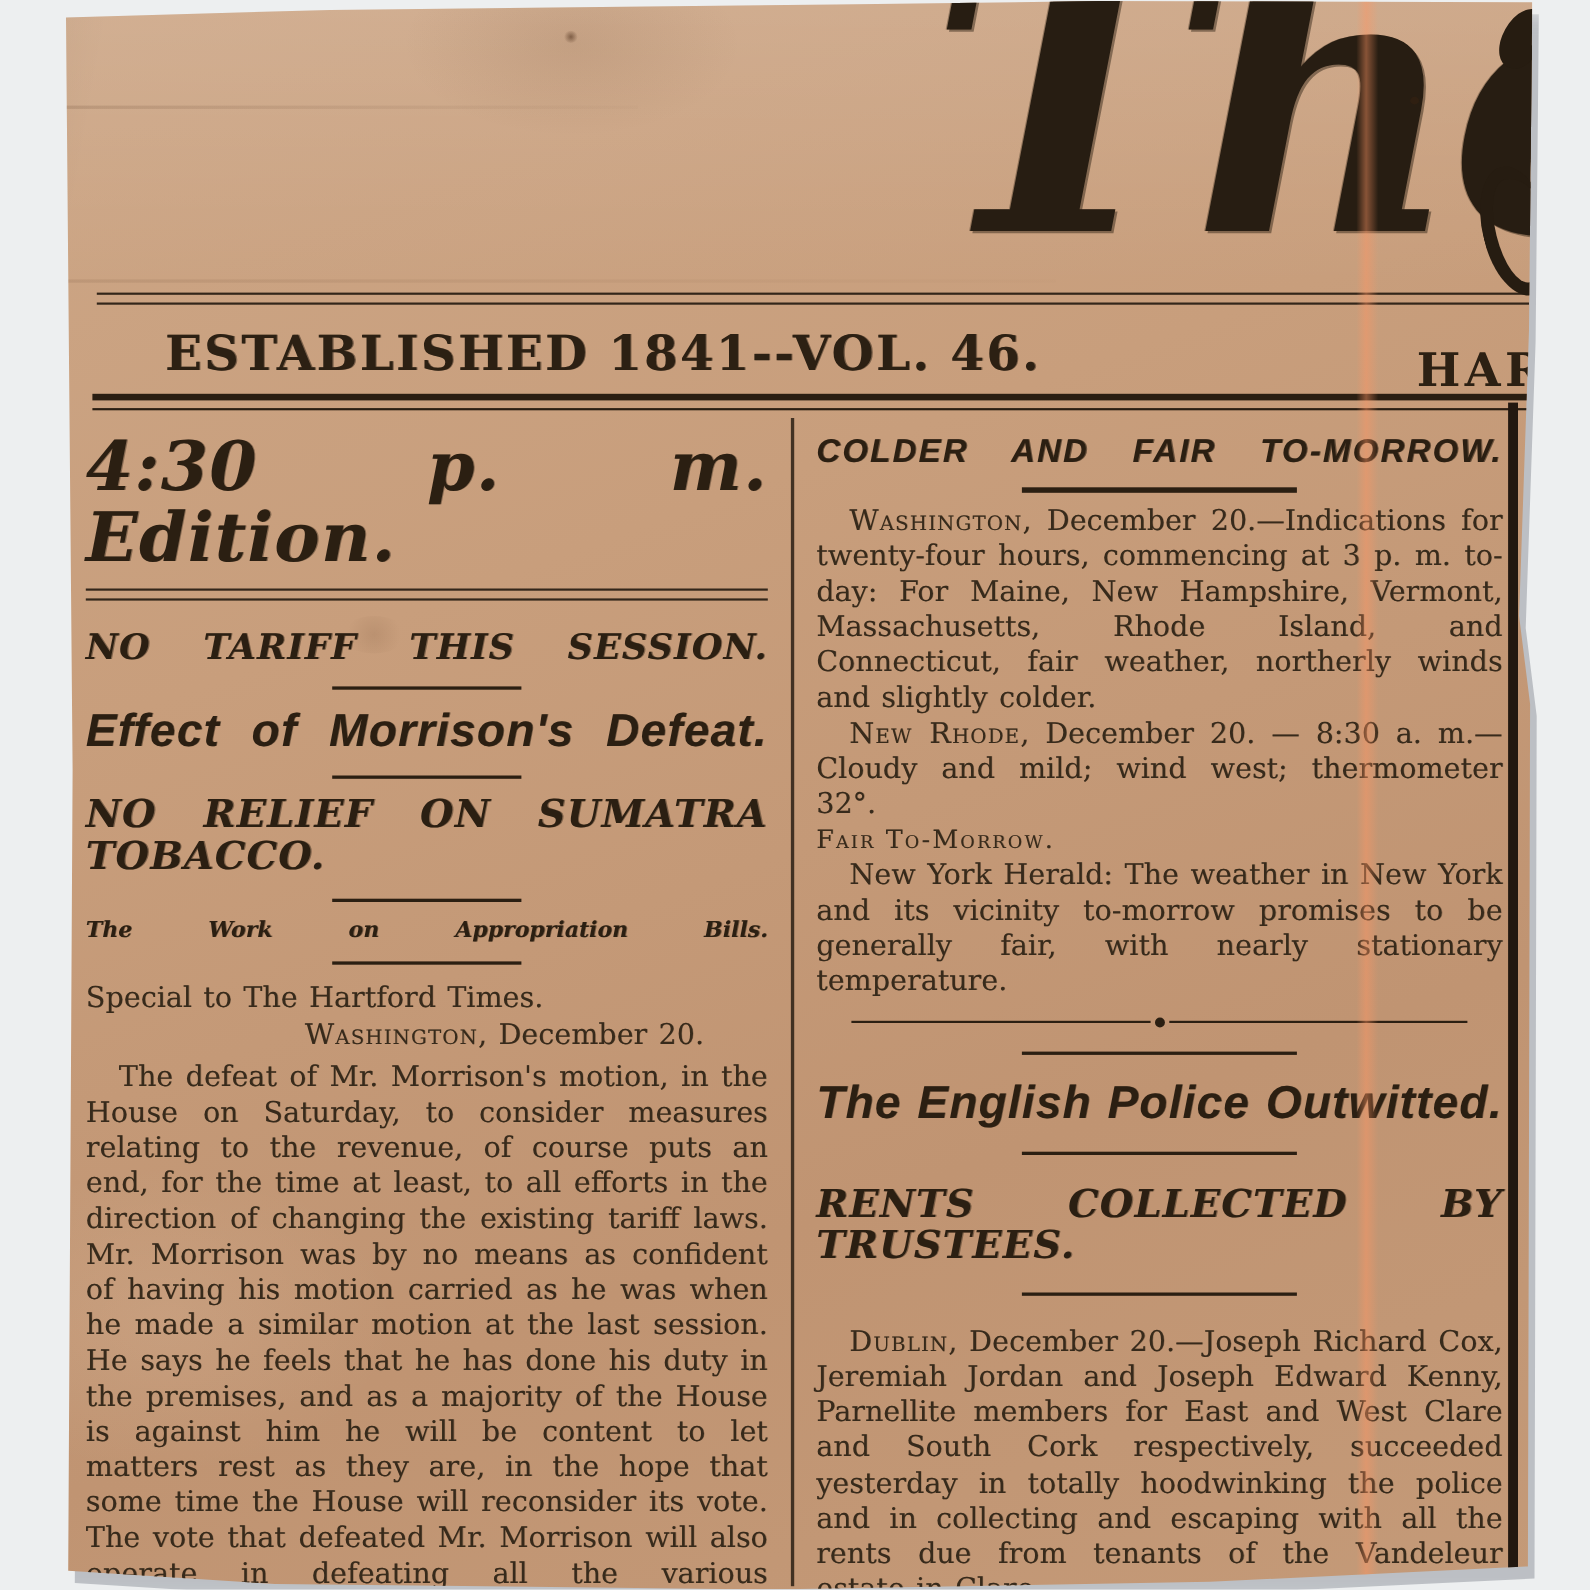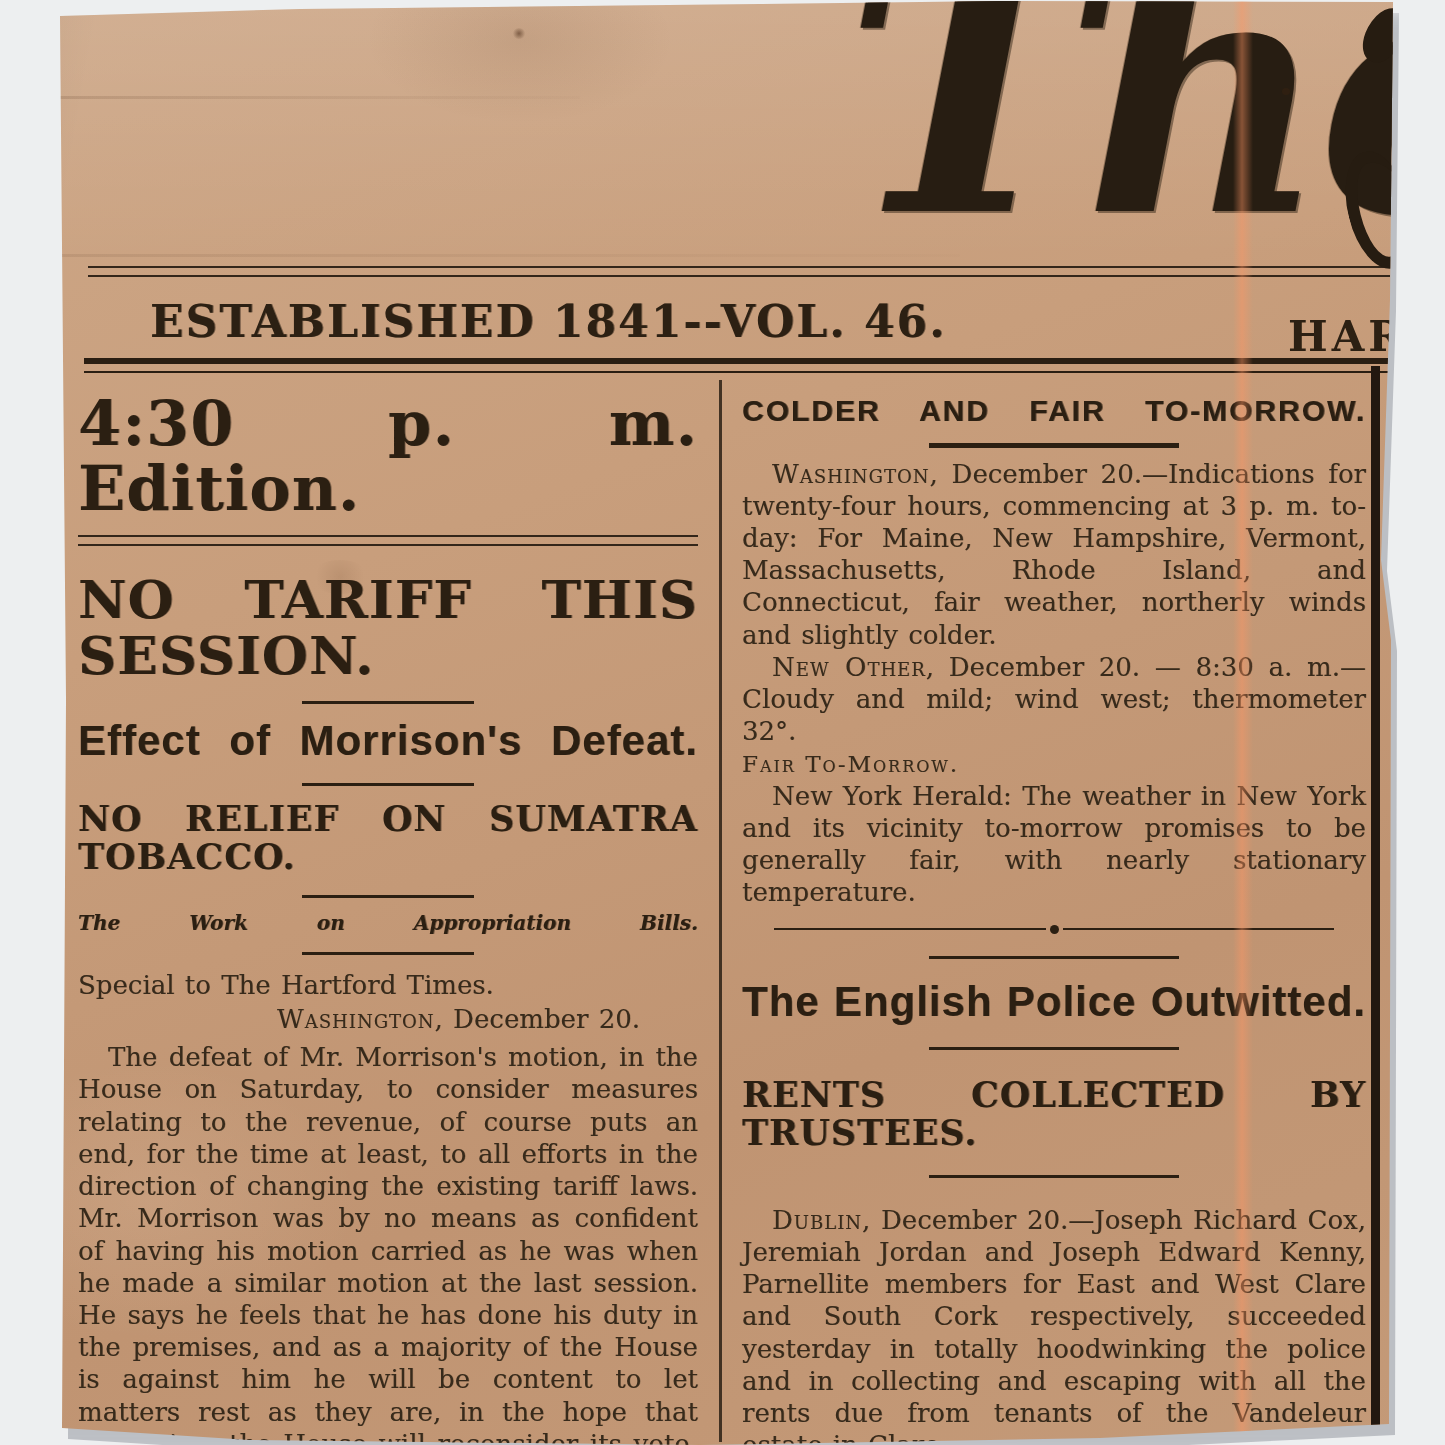--- a/index.html
+++ b/index.html
@@ -110,32 +110,32 @@
     font-family: "DejaVu Serif", serif; font-weight: bold;
     font-size: 42px; letter-spacing: 4px; color: #2c2013; white-space: nowrap;
   }
 
   
   .col { position: absolute; top: 385px; z-index: 3; }
   .col.left  { left: 78px;  width: 620px; }
   .col.right { left: 742px; width: 624px; }
 
   h1, h2, h3, h4 { margin: 0; color: #2b1f12; font-weight: bold; }
-  .jl { text-align: justify; text-align-last: justify; }
+  .jl { text-align: justify; text-align-last: justify; font-style: italic; }
 
   .edition {
     font-family: "DejaVu Serif", serif; font-weight: bold;
     font-size: 62px; line-height: 1.05; margin-top: 6px;
     letter-spacing: 1px; text-shadow: 1px 0 0 rgba(43,31,18,0.4);
   }
   .dbl-rule {
     margin-top: 14px; height: 7px;
     border-top: 2px solid #33261a; border-bottom: 2px solid #33261a;
   }
-  .h-serif-lg { font-family: "DejaVu Serif", serif; font-size: 53px; line-height: 1.05;
+  .h-serif-lg { font-family: "DejaVu Serif", serif; font-size: 32px; line-height: 1.05;
     margin-top: 26px; letter-spacing: 1px; text-shadow: 1px 0 0 rgba(43,31,18,0.45); }
   .h-serif-md { font-family: "DejaVu Serif", serif; font-size: 35px; line-height: 1.1;
     margin-top: 14px; letter-spacing: 1px; text-shadow: 1px 0 0 rgba(43,31,18,0.45); }
   .h-sans {
     font-family: "Liberation Sans", sans-serif; font-size: 42px; line-height: 1.1;
     margin-top: 14px; letter-spacing: 1px; text-shadow: 0.7px 0 0 rgba(43,31,18,0.5);
   }
   .h-italic { font-family: "DejaVu Serif", serif; font-style: italic; font-size: 20px;
     line-height: 1.1; margin-top: 14px; text-shadow: 0.8px 0 0 rgba(43,31,18,0.5); }
   .h-gothic-sans {
@@ -218,21 +218,21 @@
 
       <p class="body-p indent mt6">The defeat of Mr. Morrison's motion, in the House on Saturday, to consider measures relating to the revenue, of course puts an end, for the time at least, to all efforts in the direction of changing the existing tariff laws.  Mr. Morrison was by no means as confident of having his motion carried as he was when he made a similar motion at the last session.  He says he feels that he has done his duty in the premises, and as a majority of the House is against him he will be content to let matters rest as they are, in the hope that some time the House will reconsider its vote.  The vote that defeated Mr. Morrison will also operate in defeating all the various propositions to change special items in the tariff.  The Connecticut tobacco-growers who hoped for some relief in the matter of increasing the duty on Sumatra tobacco will have to bear the injurious exactions of the present tobacco law.  Other</p>
     </div>
 
     <div class="col right">
       <h2 class="h-gothic-sans jl">COLDER AND FAIR TO-MORROW.</h2>
       <div class="thick-short-rule"></div>
 
       <p class="body-p indent mt10"><span class="lead">Washington</span><span>, December 20.—Indications for twenty-four hours, commencing at 3 p. m. to-day:  For Maine, New Hampshire, Vermont, Massachusetts, Rhode Island, and Connecticut, fair weather, northerly winds and slightly colder.</span></p>
 
-      <p class="body-p indent"><span class="lead">New Other</span><span>, December 20. — 8:30 a. m.— Cloudy and mild; wind west; thermometer 32°.</span></p>
+      <p class="body-p indent"><span class="lead">New Rhode</span><span>, December 20. — 8:30 a. m.— Cloudy and mild; wind west; thermometer 32°.</span></p>
 
       <div class="fair-line">Fair To-Morrow.</div>
 
       <p class="body-p indent">New York Herald:  The weather in New York and its vicinity to-morrow promises to be generally fair, with nearly stationary temperature.</p>
 
       <div class="dot-divider">
         <span class="line"></span>
         <span class="dot"></span>
         <span class="line"></span>
       </div>

